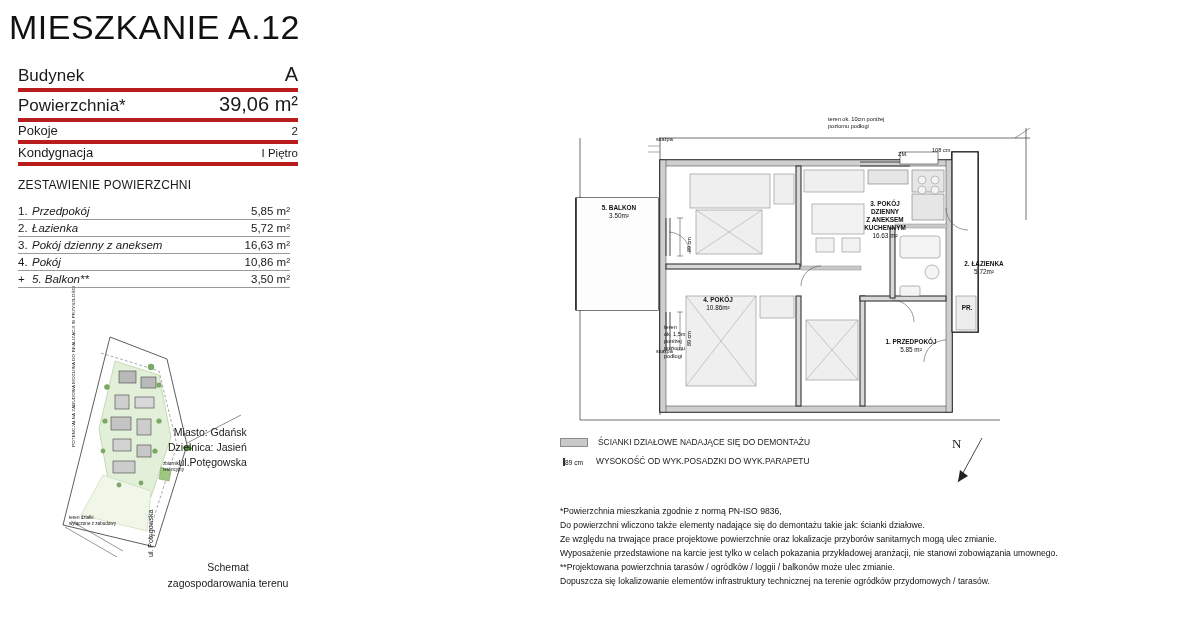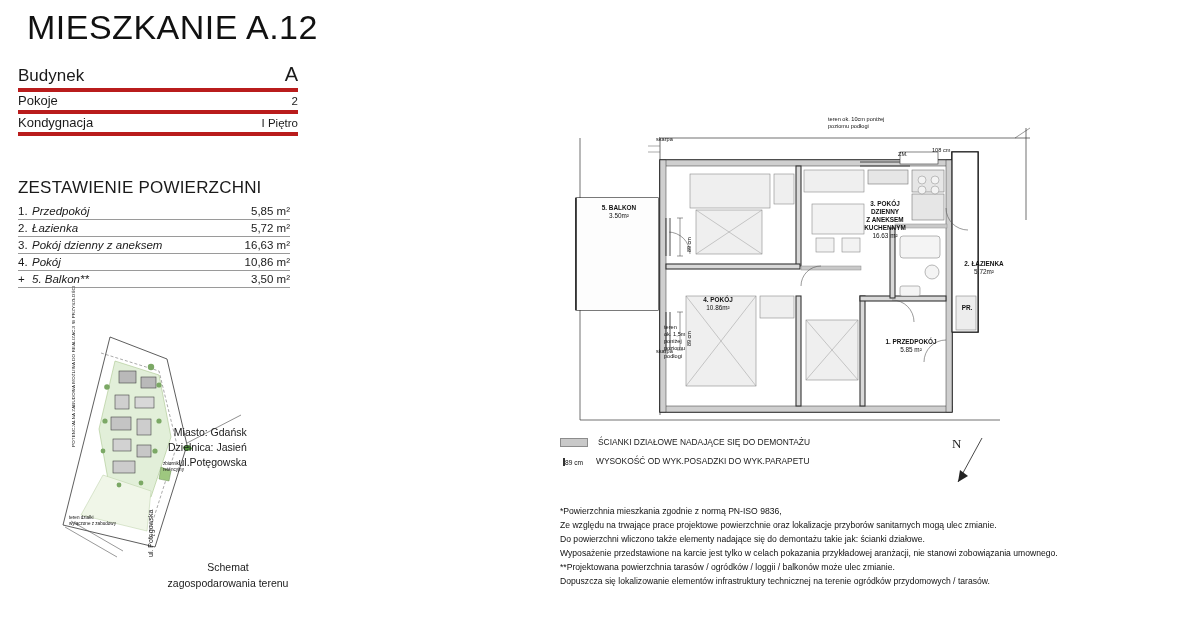--- a/index.html
+++ b/index.html
@@ -17,21 +17,21 @@
   }
   .page {
     position: relative;
     width: 1200px;
     height: 622px;
   }
 
   
   .title {
     position: absolute;
-    left: 27px;
+    left: 9px;
     top: 8px;
     font-size: 34px;
     letter-spacing: 0.5px;
     font-weight: 400;
     color: #111;
     white-space: nowrap;
     text-align: right;
   }
 
   .info-block {
@@ -49,21 +49,21 @@
   }
   .info-row .k { font-size: 13px; }
   .info-row .v { font-size: 11.5px; }
   .info-row.b2 .k { font-size: 17px; }
   .info-row.b2 .v { font-size: 20px; font-weight: 400; }
 
   .sec-title {
     position: absolute;
     left: 18px;
     top: 178px;
-    font-size: 17px;
+    font-size: 12px;
     letter-spacing: 0.2px;
   }
 
   .area-list {
     position: absolute;
     left: 18px;
     top: 203px;
     width: 272px;
   }
   .area-row {
@@ -203,20 +203,24 @@
 <body>
 
 <div class="page">
 
   <div class="title">MIESZKANIE A.12</div>
 
   <div class="info-block">
     <div class="info-row b2">
       <span class="k">Budynek</span>
       <span class="v">A</span>
+    </div>
+    <div class="info-row b2">
+      <span class="k">Powierzchnia*</span>
+      <span class="v">39,06 m²</span>
     </div>
     <div class="info-row">
       <span class="k">Pokoje</span>
       <span class="v">2</span>
     </div>
     <div class="info-row">
       <span class="k">Kondygnacja</span>
       <span class="v">I Piętro</span>
     </div>
   </div>
@@ -510,20 +514,20 @@
   <div class="compass">
     <svg width="50" height="56" viewBox="0 0 50 56" xmlns="http://www.w3.org/2000/svg">
       <line x1="32" y1="6" x2="8" y2="50" stroke="#333" stroke-width="0.9"></line>
       <polygon points="8,50 10,38 18,44" fill="#222"></polygon>
       <text x="2" y="16" font-family="Liberation Serif, serif" font-size="13" fill="#222">N</text>
     </svg>
   </div>
 
   <div class="footnotes">
     <div>*Powierzchnia mieszkania zgodnie z normą PN-ISO 9836,</div>
+    <div>Do powierzchni wliczono także elementy nadające się do demontażu takie jak: ścianki działowe.</div>
     <div>Ze względu na trwające prace projektowe powierzchnie oraz lokalizacje przyborów sanitarnych mogą ulec zmianie.</div>
-    <div>Do powierzchni wliczono także elementy nadające się do demontażu takie jak: ścianki działowe.</div>
     <div>Wyposażenie przedstawione na karcie jest tylko w celach pokazania przykładowej aranżacji, nie stanowi zobowiązania umownego.</div>
     <div>**Projektowana powierzchnia tarasów / ogródków / loggii / balkonów może ulec zmianie.</div>
     <div> Dopuszcza się lokalizowanie elementów infrastruktury technicznej na terenie ogródków przydomowych / tarasów.</div>
   </div>
 
 </div>
 
 </body></html>

